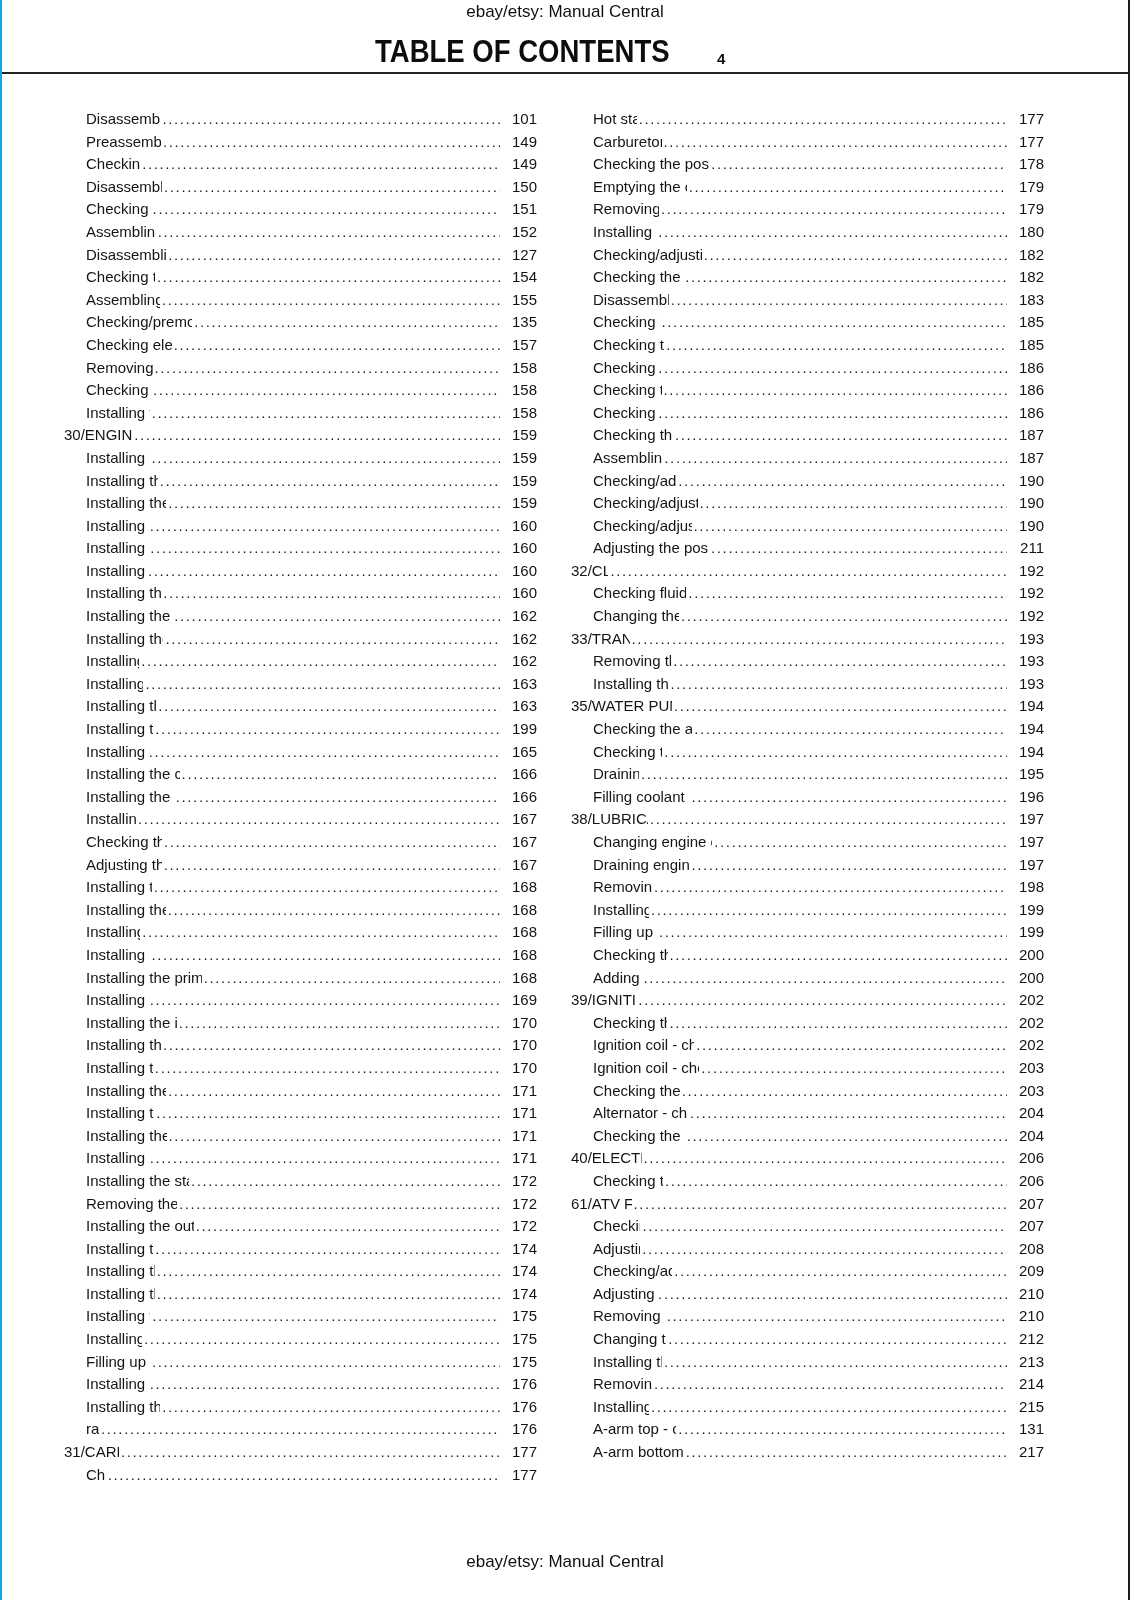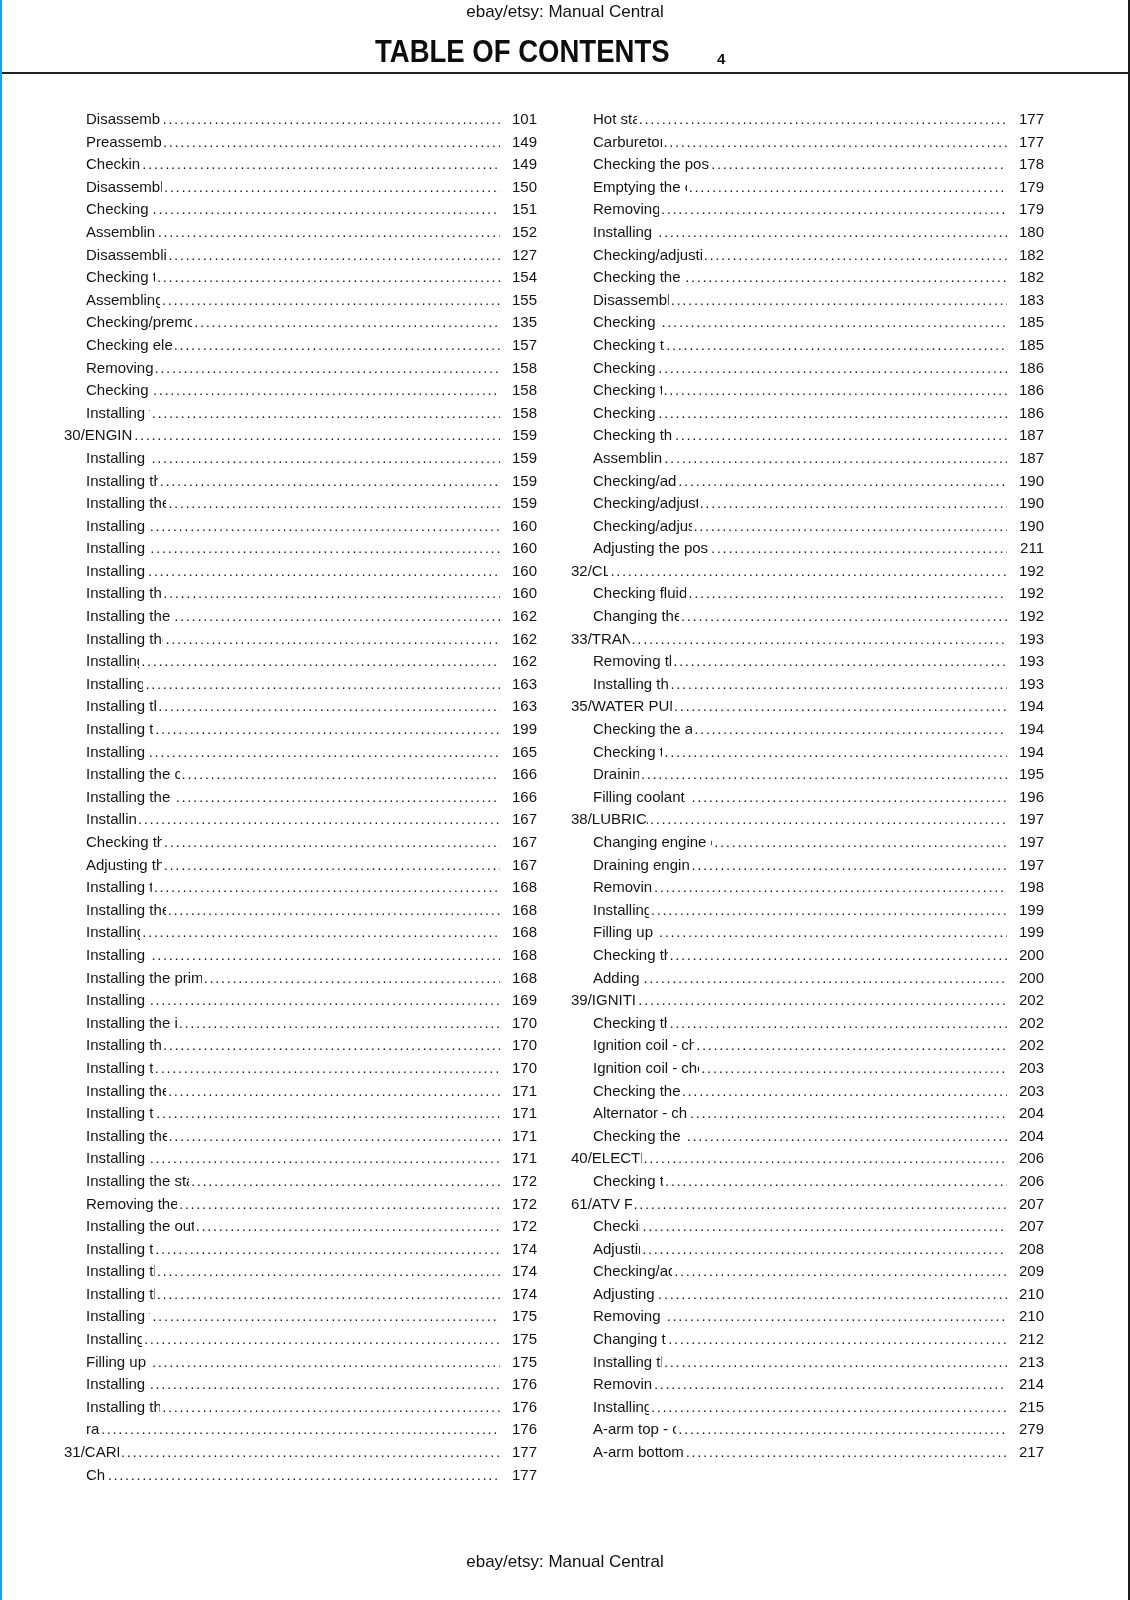--- a/index.html
+++ b/index.html
@@ -696,21 +696,21 @@
           <span class="pagenum">214</span>
         </div>
         <div class="entry sub">
           <span class="label">Installing the A-arms</span>
           <span class="dots"></span>
           <span class="pagenum">215</span>
         </div>
         <div class="entry sub">
           <span class="label">A-arm top - changing the bearing</span>
           <span class="dots"></span>
-          <span class="pagenum">279</span>
+          <span class="pagenum">131</span>
         </div>
         <div class="entry sub">
           <span class="label">A-arm bottom - changing the bearing</span>
           <span class="dots"></span>
           <span class="pagenum">217</span>
         </div>
       </div>
   </div>
 
   <div class="doc-footer">ebay/etsy: Manual Central</div>

